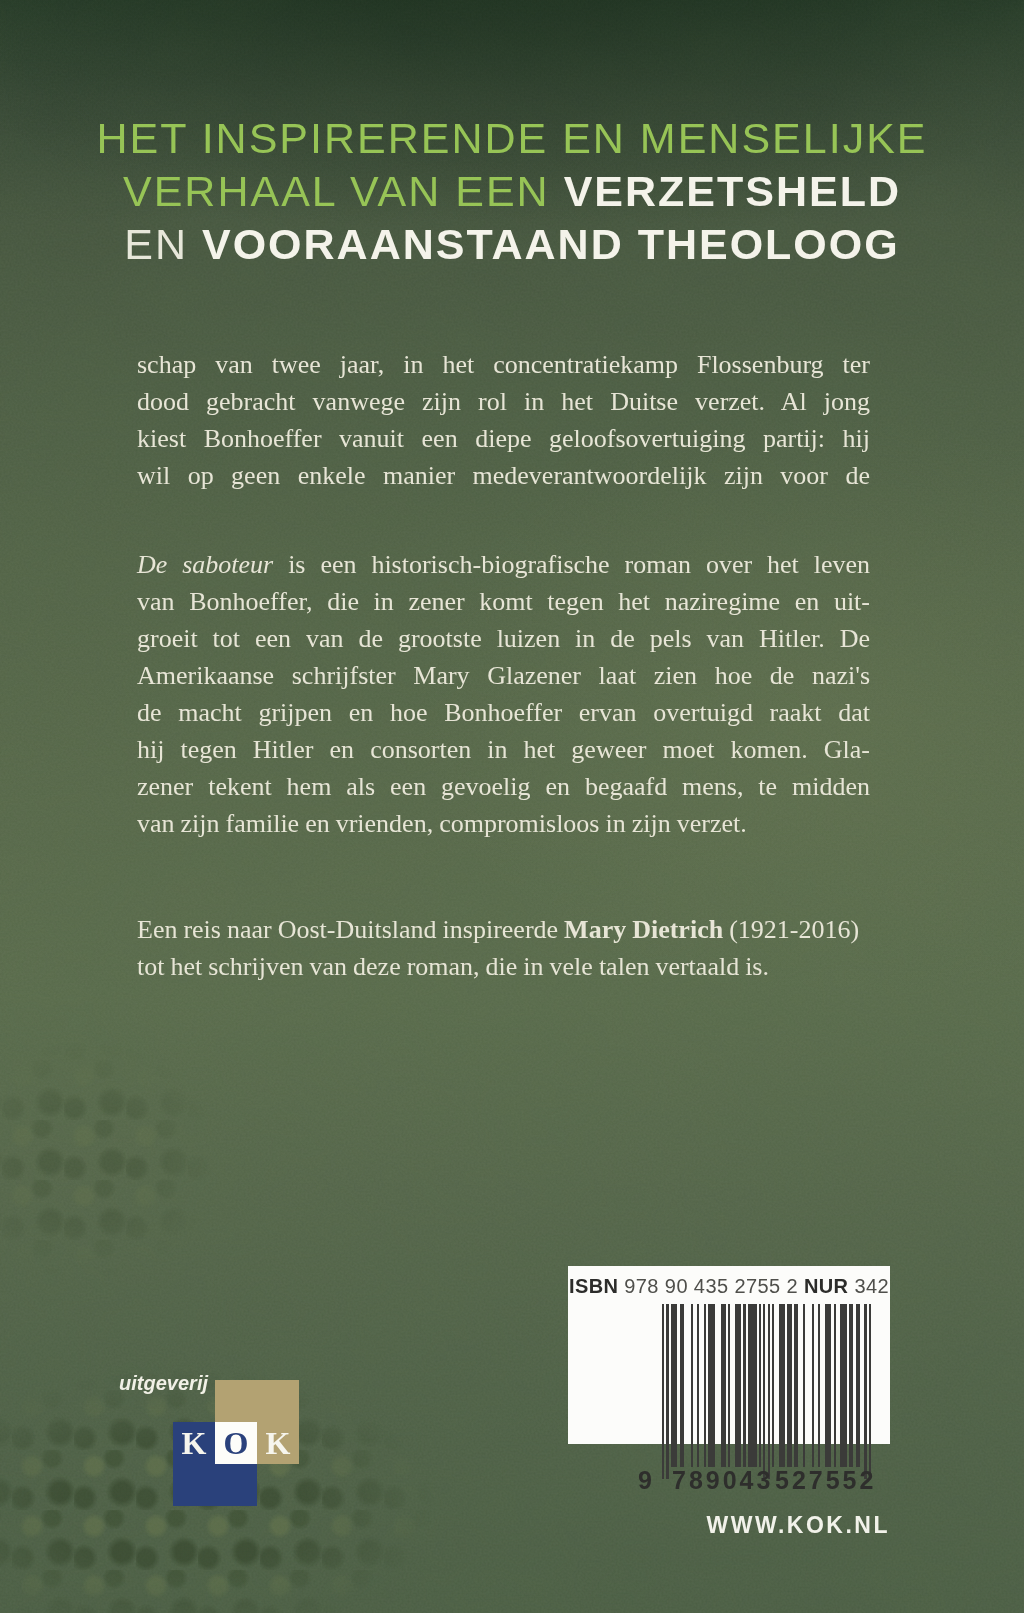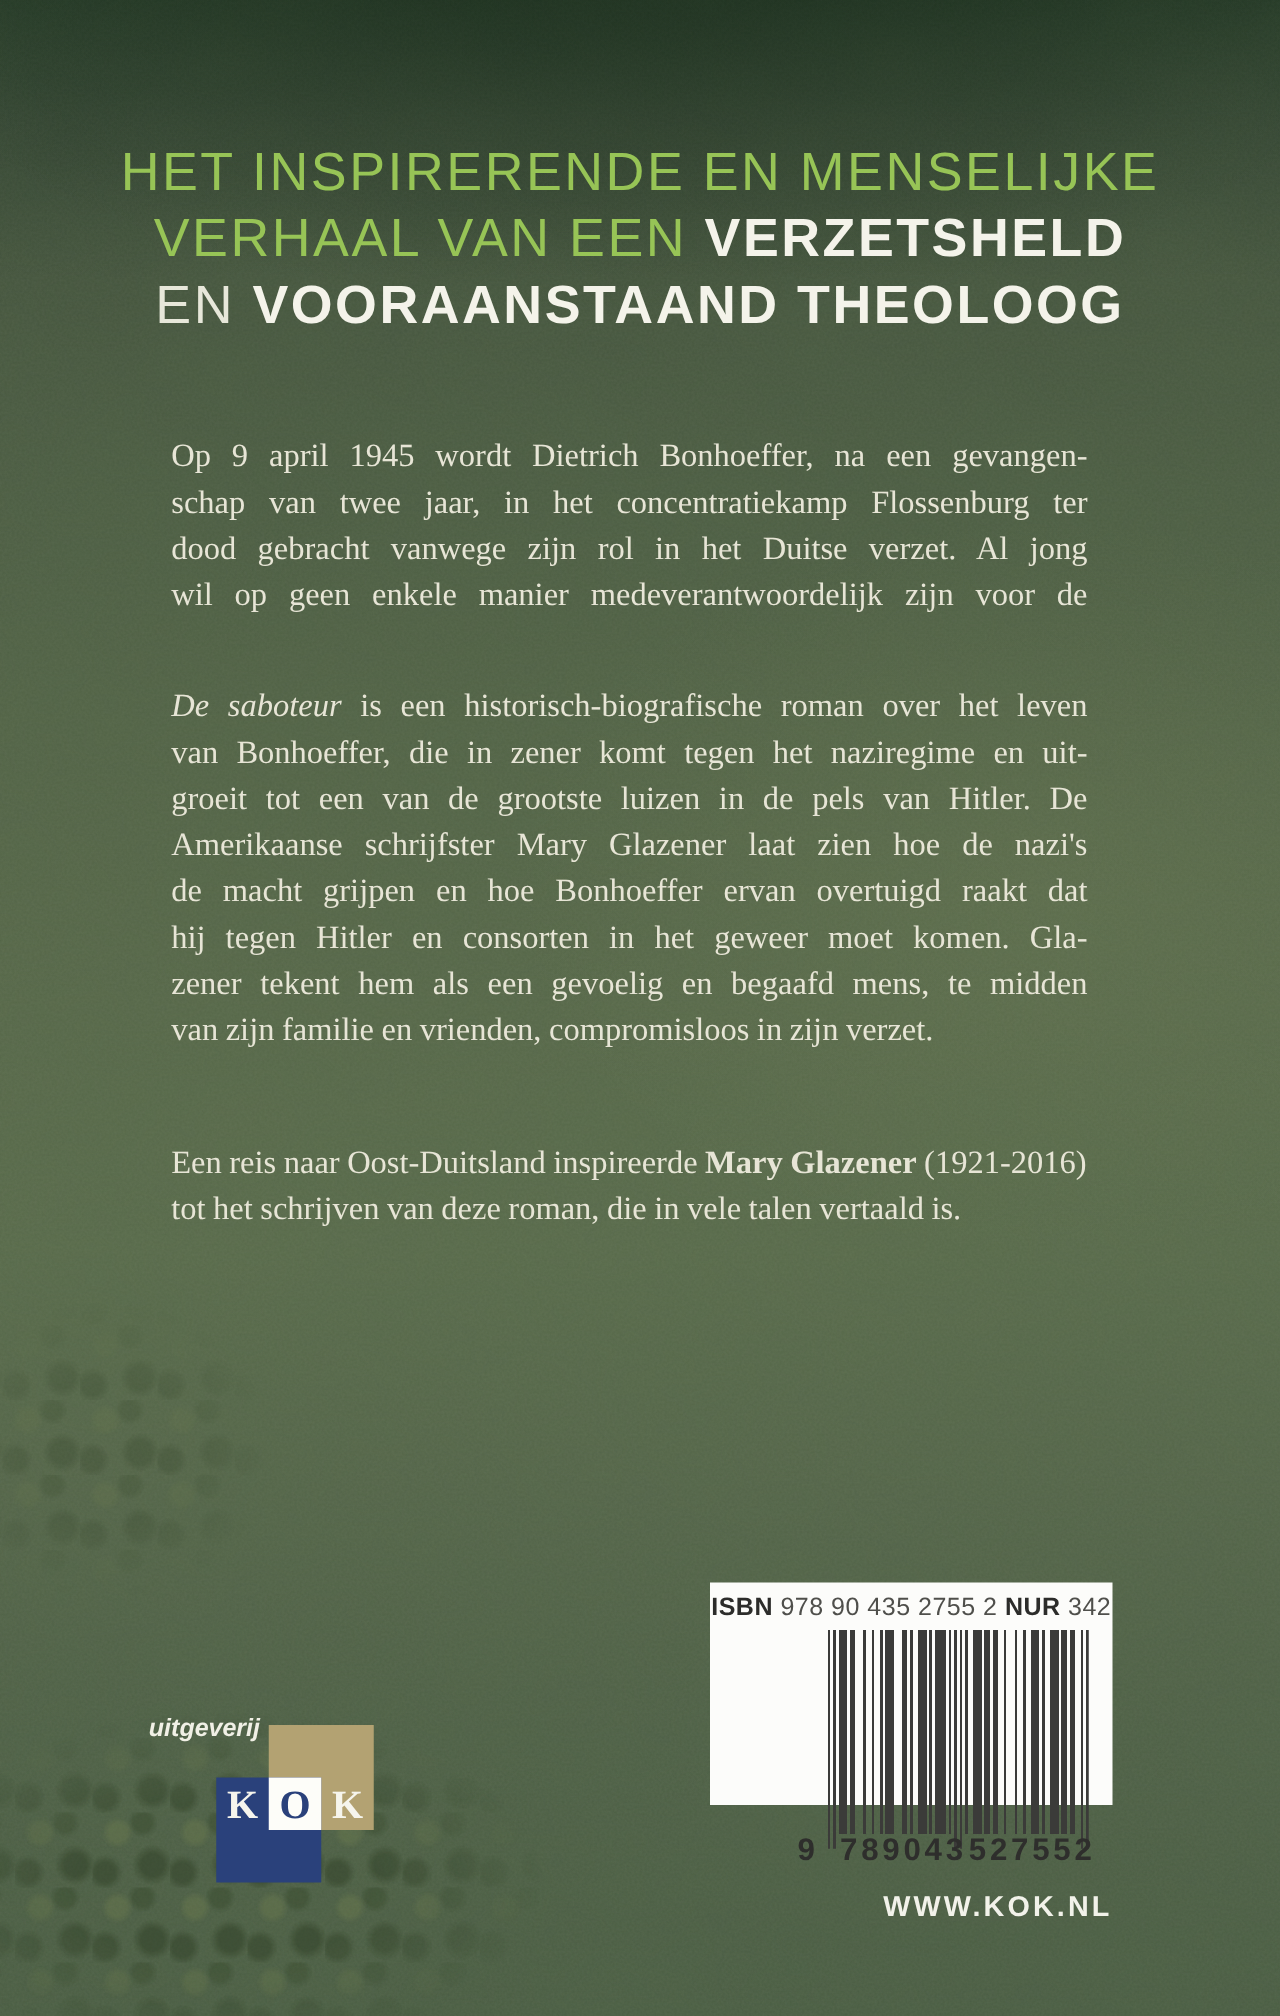--- a/index.html
+++ b/index.html
@@ -114,37 +114,37 @@
   <div class="bush bush2"></div>
 
   <div class="tagline">
       <div class="h-line"><span class="h-accent">HET INSPIRERENDE EN MENSELIJKE</span></div>
       <div class="h-line"><span class="h-accent">VERHAAL VAN EEN </span><span class="h-bold">VERZETSHELD</span></div>
       <div class="h-line"><span class="h-light">EN </span><span class="h-bold">VOORAANSTAAND THEOLOOG</span></div>
     </div>
 
   <div class="synopsis">
       <div class="para para1">
-        <div class="jline"><span>Op 9 april 1945 wordt Dietrich Bonhoeffer, na een gevangen-</span></div>
         <div class="jline"><span>schap van twee jaar, in het concentratiekamp Flossenburg ter</span></div>
         <div class="jline"><span>dood gebracht vanwege zijn rol in het Duitse verzet. Al jong</span></div>
+        <div class="jline"><span>kiest Bonhoeffer vanuit een diepe geloofsovertuiging partij: hij</span></div>
         <div class="jline"><span>wil op geen enkele manier medeverantwoordelijk zijn voor de</span></div>
       </div>
       <div class="para para2">
         <div class="jline"><span class="it">De saboteur</span><span> is een historisch-biografische roman over het leven</span></div>
         <div class="jline"><span>van Bonhoeffer, die in zener komt tegen het naziregime en uit-</span></div>
         <div class="jline"><span>groeit tot een van de grootste luizen in de pels van Hitler. De</span></div>
         <div class="jline"><span>Amerikaanse schrijfster Mary Glazener laat zien hoe de nazi's</span></div>
         <div class="jline"><span>de macht grijpen en hoe Bonhoeffer ervan overtuigd raakt dat</span></div>
         <div class="jline"><span>hij tegen Hitler en consorten in het geweer moet komen. Gla-</span></div>
         <div class="jline"><span>zener tekent hem als een gevoelig en begaafd mens, te midden</span></div>
         <div class="jline rag"><span>van zijn familie en vrienden, compromisloos in zijn verzet.</span></div>
       </div>
       <div class="para para3">
-        <div class="jline nowrap"><span>Een reis naar Oost-Duitsland inspireerde </span><span class="bd">Mary Glazener</span><span> (1921-2016)</span></div>
+        <div class="jline nowrap"><span>Een reis naar Oost-Duitsland inspireerde </span><span class="bd">Mary Dietrich</span><span> (1921-2016)</span></div>
         <div class="jline rag"><span>tot het schrijven van deze roman, die in vele talen vertaald is.</span></div>
       </div>
     </div>
 
   <div class="isbn-panel">
     <div class="isbn-line">
       <span class="lbl">ISBN</span>
       <span> <span>978 90 435 2755 2</span> </span>
       <span class="lbl">NUR</span>
       <span> <span>342</span></span>

